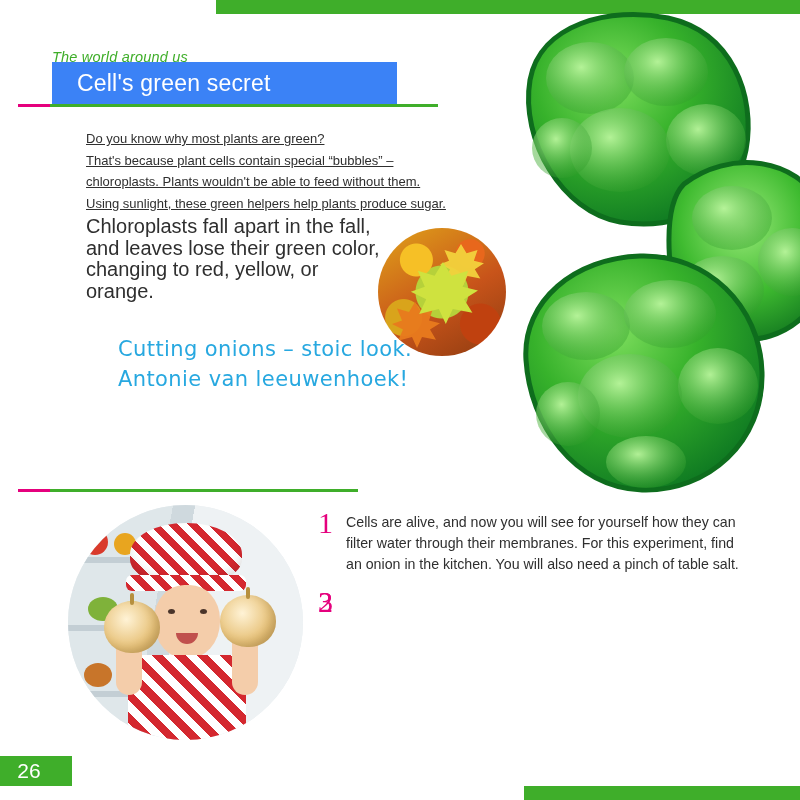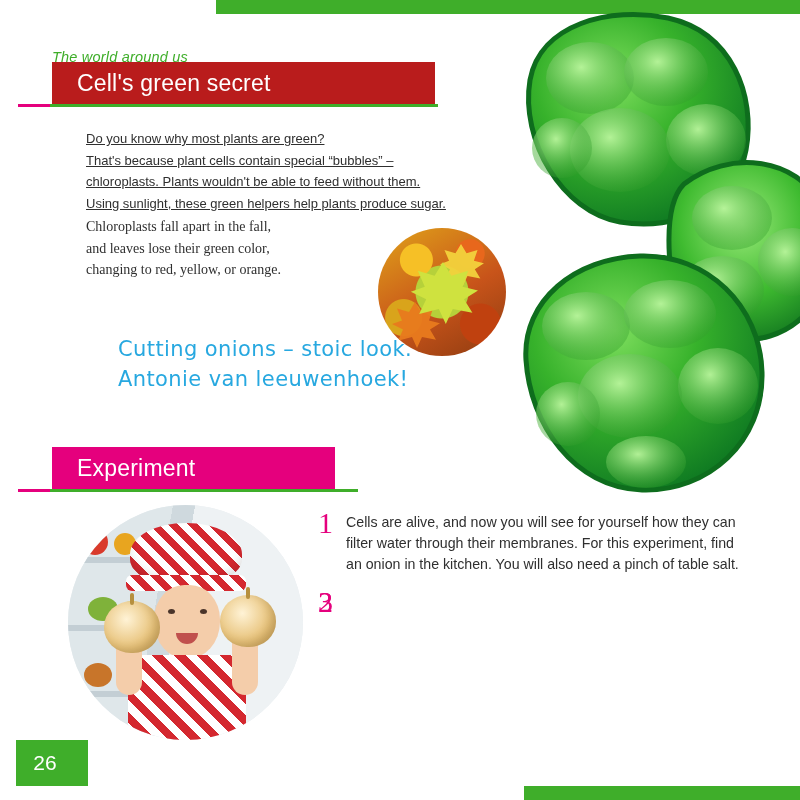--- a/index.html
+++ b/index.html
@@ -22,36 +22,36 @@
   .rule-pink2{position:absolute;left:18px;top:489px;width:32px;height:3px;background:#e5007d;}
 
   
   .kicker{
     position:absolute;left:52px;top:27px;font-style:italic;font-size:14.5px;
     color:#3fae2a;letter-spacing:.2px;margin-top:22px;
   }
 
   
   .head-green{
-    position:absolute;left:52px;top:62px;width:383px;height:42px;background:#b91c1c;
+    position:absolute;left:52px;top:62px;width:345px;height:42px;background:#3b82f6;
     color:#fff;font-size:23px;display:flex;align-items:center;padding-left:25px;
     box-sizing:border-box;letter-spacing:.2px;
   }
   .head-pink{
     position:absolute;left:52px;top:447px;width:283px;height:42px;background:#e5007d;
     color:#fff;font-size:23px;display:flex;align-items:center;padding-left:25px;
     box-sizing:border-box;letter-spacing:.2px;
   }
 
   
   .body-text{
     position:absolute;left:86px;top:128px;width:410px;font-size:13px;line-height:21.5px;color:#2f2f2f;text-decoration:underline;
   }
   .body-text2{
-    position:absolute;left:86px;top:216px;width:300px;font-size:14px;line-height:21.5px;color:#2f2f2f;font-family:Liberation Serif, serif;
+    position:absolute;left:86px;top:216px;width:300px;font-size:20px;line-height:21.5px;color:#2f2f2f;
   }
 
   
   .handwriting{
     position:absolute;left:118px;top:334px;width:420px;
     font-family:"DejaVu Sans",sans-serif;font-size:21px;line-height:30px;
     color:#27a8e0;letter-spacing:.4px;
   }
 
   
@@ -116,21 +116,21 @@
   .steps{position:absolute;left:318px;top:512px;width:430px;}
   .step{position:relative;margin-bottom:16px;padding-left:28px;}
   .step .num{
     position:absolute;left:0;top:-6px;font-size:30px;color:#e5007d;font-weight:400;
     font-family:"Liberation Serif",serif;
   }
   .step .txt{font-size:14.2px;line-height:21px;color:#2f2f2f;}
 
   
   .pagenum{
-    position:absolute;left:16px;bottom:14px;width:72px;height:46px;background:#3fae2a;
+    position:absolute;left:0;bottom:14px;width:72px;height:30px;background:#3fae2a;
     color:#fff;font-size:21px;display:flex;align-items:center;justify-content:center;
     padding-right:14px;box-sizing:border-box;
   }
 </style>
 </head>
 <body>
 
 <div class="page">
 
   <div class="bar-top"></div>
@@ -204,21 +204,20 @@
     <div class="leaf2"></div>
     <div class="leaf3"></div>
     <div class="leaf"></div>
   </div>
 
   <div class="handwriting" style="white-space:pre-line;">Cutting onions – stoic look.
 Antonie van leeuwenhoek!</div>
 
   <div class="rule-green2"></div>
   <div class="rule-pink2"></div>
-  <div class="head-pink">Experiment</div>
 
   <div class="girl">
     <div class="fridge"></div>
     <div class="shelf" style="top:52px;"></div>
     <div class="shelf" style="top:120px;"></div>
     <div class="shelf" style="top:186px;"></div>
     <div class="veg" style="left:14px;top:24px;width:26px;height:26px;background:#d93a2b;"></div>
     <div class="veg" style="left:46px;top:28px;width:22px;height:22px;background:#e8a51f;"></div>
     <div class="veg" style="left:20px;top:92px;width:30px;height:24px;background:#7fb23a;"></div>
     <div class="veg" style="left:52px;top:96px;width:24px;height:20px;background:#b7cf4a;"></div>

